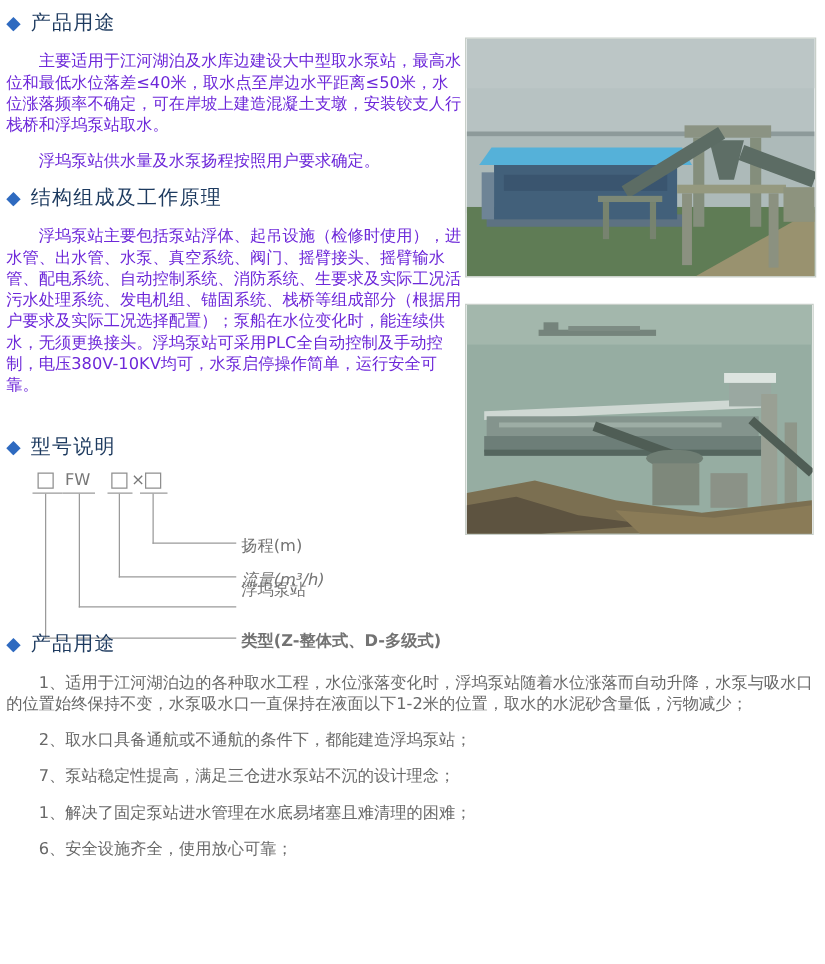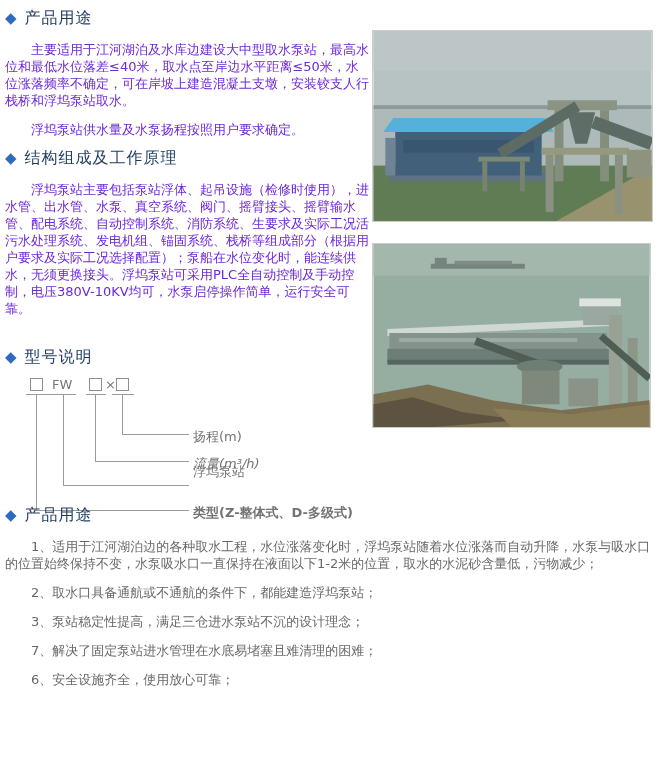--- a/index.html
+++ b/index.html
@@ -158,19 +158,19 @@
     </svg>
   </div>
 
   <div class="bottom">
     <div class="heading">
       <span class="diamond">◆</span>
       <span class="htext">产品用途</span>
     </div>
     <p class="feature">1、适用于江河湖泊边的各种取水工程，水位涨落变化时，浮坞泵站随着水位涨落而自动升降，水泵与吸水口的位置始终保持不变，水泵吸水口一直保持在液面以下1-2米的位置，取水的水泥砂含量低，污物减少；</p>
     <p class="feature">2、取水口具备通航或不通航的条件下，都能建造浮坞泵站；</p>
-    <p class="feature">3、泵站稳定性提高，满足三仓进水泵站不沉的设计理念；</p>
-    <p class="feature">7、解决了固定泵站进水管理在水底易堵塞且难清理的困难；</p>
+    <p class="feature">7、泵站稳定性提高，满足三仓进水泵站不沉的设计理念；</p>
+    <p class="feature">1、解决了固定泵站进水管理在水底易堵塞且难清理的困难；</p>
     <p class="feature">6、安全设施齐全，使用放心可靠；</p>
 
   </div>
 
 </div>
 
 </body></html>

